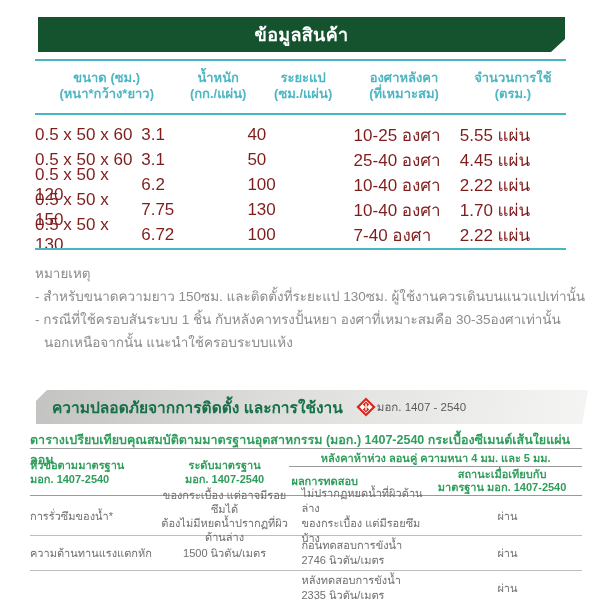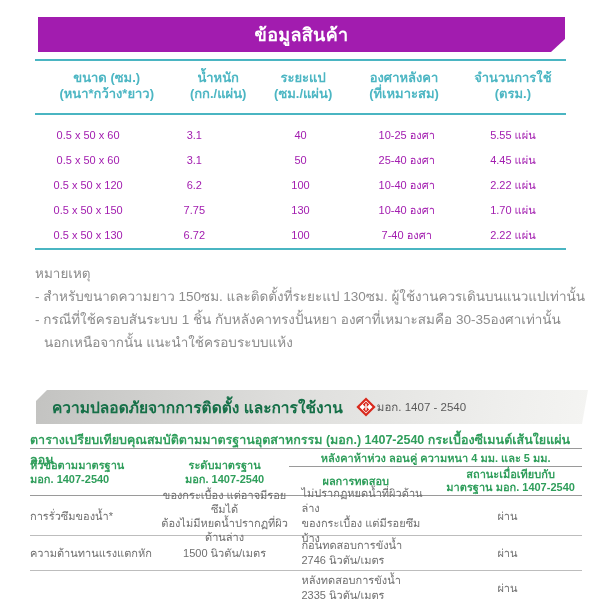--- a/index.html
+++ b/index.html
@@ -1,33 +1,33 @@
 <!DOCTYPE html>
 <html><head>
 <meta charset="utf-8">
 <style>
   html,body{margin:0;padding:0;background:#ffffff;}
   body{font-family:"Liberation Sans","DejaVu Sans",sans-serif;}
   .page{position:relative;width:600px;height:600px;background:#fff;overflow:hidden;}
 
   
   .banner1{position:absolute;left:38px;top:17px;width:527px;height:35px;
-    background:#a21caf;
+    background:#14532d;
     clip-path:polygon(14px 0,100% 0,100% calc(100% - 13px),calc(100% - 14px) 100%,0 100%,0 0);
     display:flex;align-items:center;justify-content:center;}
   .banner1 .title{color:#ffffff;font-size:18px;font-weight:bold;letter-spacing:.3px;}
 
   .teal-line{position:absolute;left:35px;width:531px;height:2px;background:#4ab5c2;}
 
   
   .t1{position:absolute;left:35px;top:66px;width:531px;}
   .t1-row{display:flex;width:100%;}
   .t1-c1{width:27%;} .t1-c2{width:15%;} .t1-c3{width:17%;} .t1-c4{width:21%;} .t1-c5{width:20%;}
   .t1-head{color:#4cb6c3;font-weight:bold;font-size:13px;line-height:16px;text-align:center;padding-top:4px;height:42px;}
-  .t1-data{color:#a21caf;font-size:11px;text-align:center;height:25px;display:flex;align-items:center;}
+  .t1-data{color:#7f1d1d;font-size:17px;text-align:left;height:25px;display:flex;align-items:center;}
   .t1-data > div{width:100%;} .t1-data .t1-c1,.t1-data .t1-c2,.t1-data .t1-c3,.t1-data .t1-c4,.t1-data .t1-c5{align-self:center;}
 
   
   .notes{position:absolute;left:35px;top:262px;width:555px;color:#8c8c8c;font-size:13.5px;line-height:23px;}
   .notes .indent{padding-left:9px;}
 
   
   .banner2{position:absolute;left:36px;top:390px;width:552px;height:34px;
     background:linear-gradient(100deg,#c3c3c1 0%,#dededc 45%,#efefed 85%,#f4f4f2 100%);
     clip-path:polygon(11px 0,100% 0,calc(100% - 6px) 100%,0 100%,0 11px);
@@ -44,21 +44,21 @@
   .t2{position:absolute;left:30px;top:448px;width:552px;color:#6f6f6f;font-size:11px;}
   .t2 .hline{height:1px;background:#9a9a9a;}
   .t2 .hline-light{height:1px;background:#bdbdbd;}
   .t2-headwrap{display:flex;}
   .t2-leftcols{display:flex;width:47%;align-items:center;height:46px;}
   .t2-rightcols{width:53%;}
   .t2-h1{width:50%;text-align:left;color:#2f9e5b;font-weight:bold;line-height:14px;}
   .t2-h2{width:50%;text-align:center;color:#2f9e5b;font-weight:bold;line-height:14px;}
   .t2-span{color:#2f9e5b;font-weight:bold;text-align:center;height:17px;display:flex;align-items:center;justify-content:center;}
   .t2-sub{display:flex;align-items:center;height:28px;}
-  .t2-h3{width:45%;text-align:left;color:#2f9e5b;font-weight:bold;padding-left:2px;margin-left:31px;}
+  .t2-h3{width:45%;text-align:left;color:#2f9e5b;font-weight:bold;padding-left:2px;}
   .t2-h4{width:55%;text-align:center;color:#2f9e5b;font-weight:bold;line-height:13px;}
   .t2-row{display:flex;align-items:center;}
   .t2-c1{width:23.5%;text-align:left;line-height:14px;}
   .t2-c2{width:23.5%;text-align:center;line-height:14px;}
   .t2-c3{width:26%;text-align:left;padding-left:12px;box-sizing:border-box;line-height:15px;}
   .t2-c4{width:27%;text-align:center;}
   .r1{height:39px;} .r2{height:34px;} .r3{height:34px;}
 </style>
 </head>
 <body>

